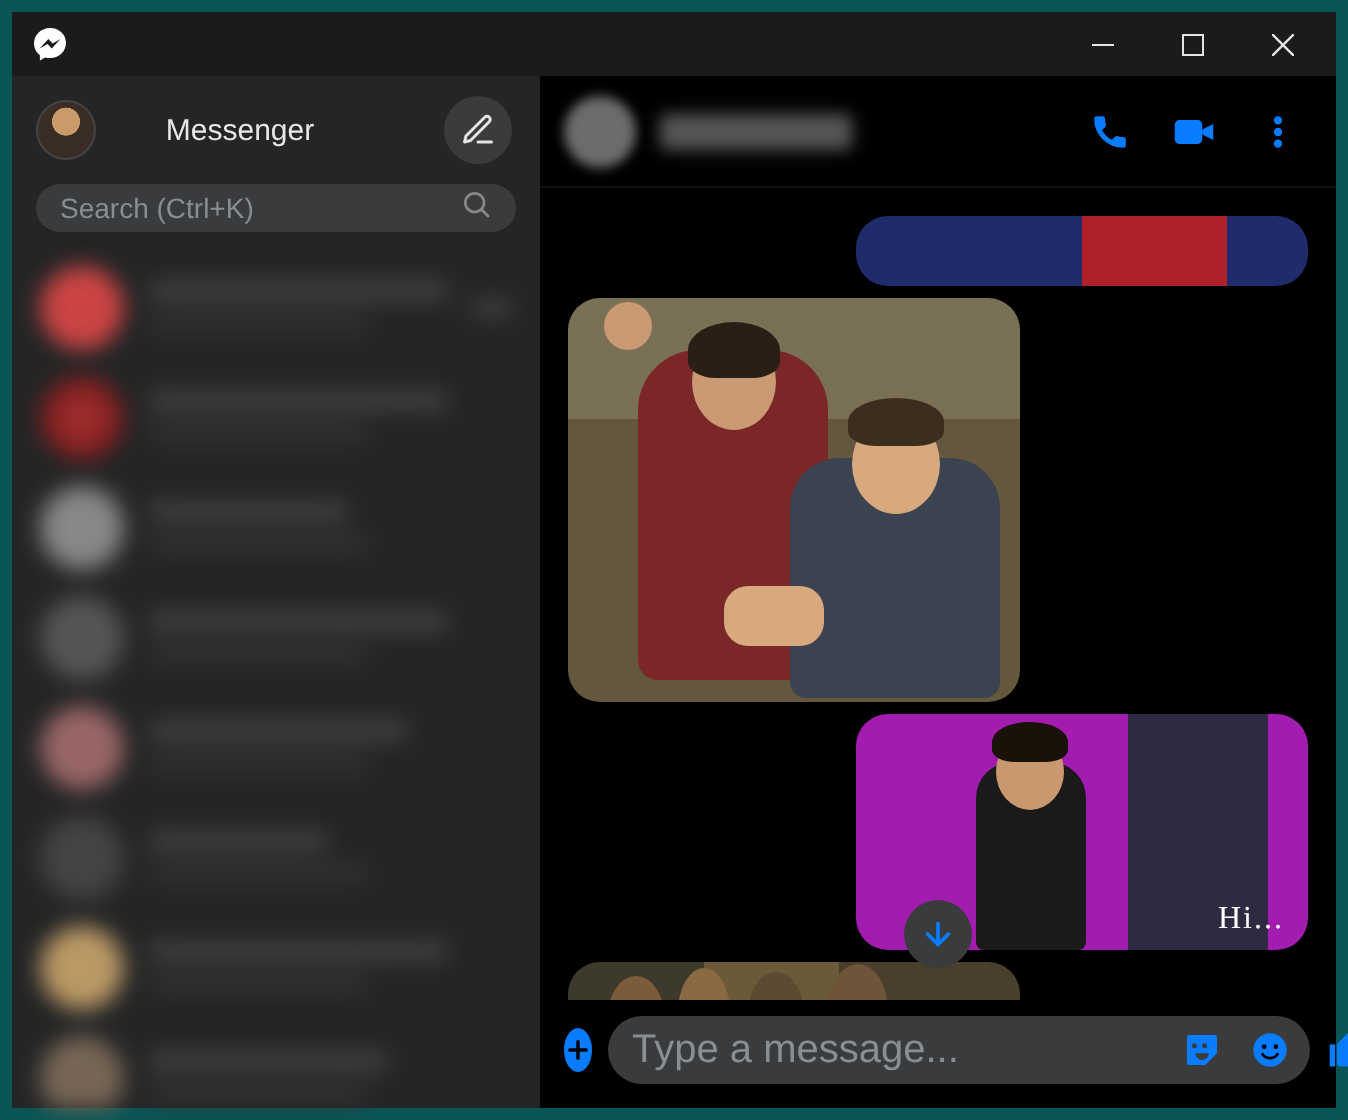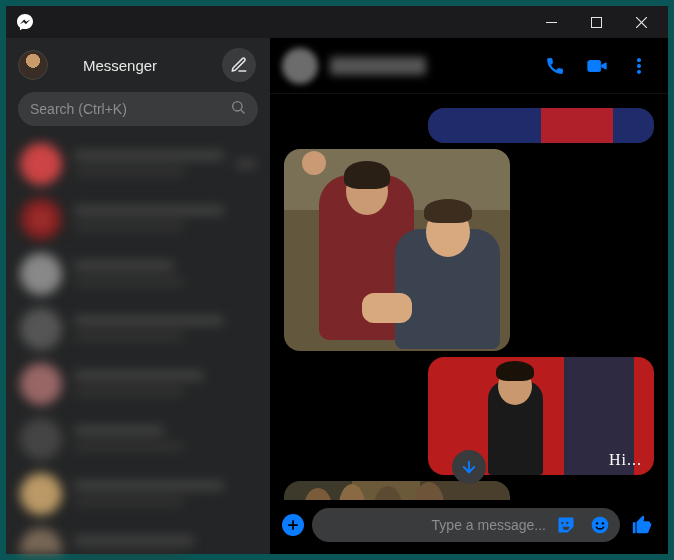--- a/index.html
+++ b/index.html
@@ -82,21 +82,21 @@
     justify-content: center;
     cursor: pointer;
   }
   .compose-btn svg { stroke: #e4e4e4; }
   .search-wrap {
     padding: 0 12px 10px 12px;
   }
   .search {
     background: #3a3b3c;
     border-radius: 18px;
-    height: 34px;
+    height: 24px;
     display: flex;
     align-items: center;
     padding: 0 12px;
     gap: 8px;
   }
   .search input {
     flex: 1;
     background: transparent;
     border: none;
     outline: none;
@@ -238,22 +238,21 @@
     align-items: center;
     padding: 0 6px 0 12px;
     gap: 6px;
   }
   .comp-input-wrap input {
     flex: 1;
     background: transparent;
     border: none;
     outline: none;
     color: #e4e4e4;
-    font-size: 14px;
-    text-align: right;
+    font-size: 20px;
   }
   .comp-input-wrap input::placeholder { color: #8a8d91; }
   .hi-text {
     position: absolute;
     bottom: 6px;
     right: 12px;
     color: #fff;
     font-family: Georgia, serif;
     font-size: 16px;
     letter-spacing: 1px;
@@ -298,21 +297,21 @@
   .scene2 .chanhair{
     position:absolute;right:38px;top:50px;width:48px;height:24px;
     background:#3c2d1e;border-radius:50% 50% 30% 30%;
   }
   .scene2 .thumbs{
     position:absolute;left:78px;bottom:28px;width:50px;height:30px;
     background:#d8a97e;border-radius:12px;
   }
   .scene3 {
     width:226px;height:118px;
-    background:#b91c1c;
+    background:#a21caf;
     position:relative;
   }
   .scene3 .door{
     position:absolute;right:20px;top:0;width:70px;height:118px;
     background:#2d2a42;
   }
   .scene3 .ross{
     position:absolute;left:60px;top:24px;width:55px;height:94px;
     background:#1a1a1a;border-radius:18px 18px 4px 4px;
   }

